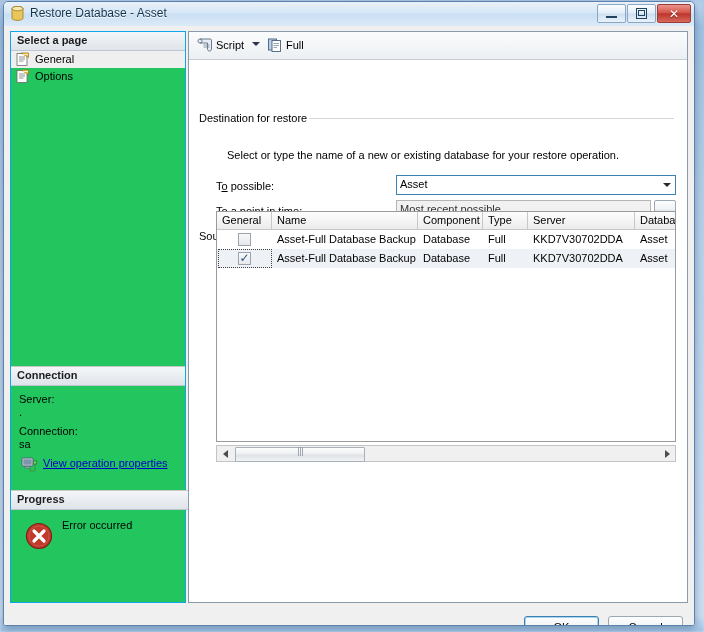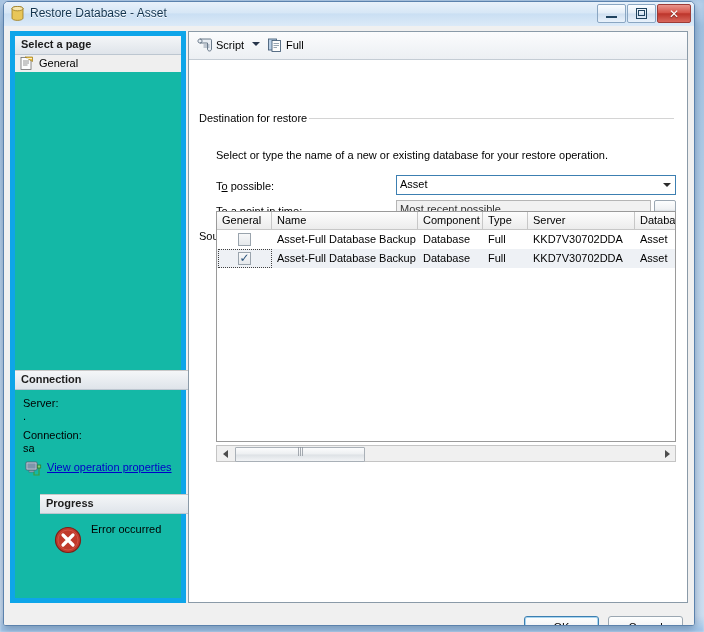--- a/index.html
+++ b/index.html
@@ -97,22 +97,22 @@
   #wbody {
     position: absolute; left: 0; top: 24px;
     width: 690px; height: 599px;
     background: #f0f0f0;
   }
 
   
   #leftpane {
     position: absolute; left: 6px; top: 5px;
     width: 176px; height: 572px;
-    background: #14b8a6;
-    border: 5px solid #0ea5e9;
+    background: #22c55e;
+    border: 1px solid #0ea5e9;
     box-sizing: border-box;
   }
   .pane-header {
     height: 19px;
     background: linear-gradient(180deg,#f4f6f8 0%, #dfe4ea 100%);
     border-bottom: 1px solid #bcc6d0;
     box-sizing: border-box;
     padding: 2px 0 0 6px;
     font-weight: bold;
     font-size: 11px;
@@ -375,20 +375,31 @@
           <rect x="2" y="1.5" width="10" height="12" fill="#fdfdfd" stroke="#6d6d6d" stroke-width="0.8"></rect>
           <line x1="4" y1="5" x2="10" y2="5" stroke="#7a7a7a" stroke-width="0.8"></line>
           <line x1="4" y1="7" x2="10" y2="7" stroke="#7a7a7a" stroke-width="0.8"></line>
           <line x1="4" y1="9" x2="8.5" y2="9" stroke="#7a7a7a" stroke-width="0.8"></line>
           <path d="M6 1 L13.5 1 L13.5 5.5 Z" fill="#f2c43c" stroke="#9a7a20" stroke-width="0.7"></path>
           <path d="M7.5 2.5 L13 2.5" stroke="#fff" stroke-width="0.7"></path>
         </svg>
         <span>General</span>
       </div>
 
+      <div class="page-item">
+        <svg class="pg-ico" viewBox="0 0 15 15">
+          <rect x="2" y="1.5" width="10" height="12" fill="#fdfdfd" stroke="#6d6d6d" stroke-width="0.8"></rect>
+          <line x1="4" y1="5" x2="10" y2="5" stroke="#7a7a7a" stroke-width="0.8"></line>
+          <line x1="4" y1="7" x2="10" y2="7" stroke="#7a7a7a" stroke-width="0.8"></line>
+          <line x1="4" y1="9" x2="8.5" y2="9" stroke="#7a7a7a" stroke-width="0.8"></line>
+          <path d="M6 1 L13.5 1 L13.5 5.5 Z" fill="#f2c43c" stroke="#9a7a20" stroke-width="0.7"></path>
+          <path d="M7.5 2.5 L13 2.5" stroke="#fff" stroke-width="0.7"></path>
+        </svg>
+        <span>Options</span>
+      </div>
 
       <div style="position:absolute;left:0;top:334px;width:174px;">
         <div class="sect-sep"></div>
         <div class="pane-header">Connection</div>
         <div class="conn-body">
           <div class="conn-lbl">Server:</div>
           <div class="conn-val">.</div>
           <div class="conn-lbl">Connection:</div>
           <div class="conn-val">sa</div>
           <div id="conn-link-row">
@@ -397,21 +408,21 @@
               <rect x="2.3" y="2.3" width="8.4" height="5.4" fill="#7e95ab"></rect>
               <rect x="4" y="9.5" width="5" height="1.6" fill="#98a9b8" stroke="#4c6176" stroke-width="0.5"></rect>
               <path d="M9 11 L9 14 L14 14 L14 6.5" fill="none" stroke="#3f9b3f" stroke-width="1.2"></path>
               <rect x="12.3" y="4" width="3.4" height="3" fill="#7bd17b" stroke="#2f7a2f" stroke-width="0.8"></rect>
             </svg>
             <span id="conn-link">View operation properties</span>
           </div>
         </div>
       </div>
 
-      <div style="position:absolute;left:0;top:458px;width:204px;margin-left:25px;">
+      <div style="position:absolute;left:0;top:458px;width:204px;">
         <div class="sect-sep"></div>
         <div class="pane-header">Progress</div>
         <div id="progress-body">
           <svg id="err-icon" viewBox="0 0 28 28">
             <circle cx="14" cy="14" r="12.5" fill="#c0392b" stroke="#7e2018" stroke-width="1.2"></circle>
             <circle cx="14" cy="14" r="10" fill="none" stroke="#e06a5c" stroke-width="1" opacity="0.5"></circle>
             <path d="M9 9 L19 19 M19 9 L9 19" stroke="#fff" stroke-width="3.2" stroke-linecap="round"></path>
           </svg>
           <div id="err-text">Error occurred</div>
         </div>
@@ -442,21 +453,21 @@
           </svg>
           <span>Full</span>
         </div>
       </div>
 
       <div id="content">
 
         <div class="grp-title" style="left:10px;top:52px;">Destination for restore</div>
         <div class="grp-line" style="left:120px;top:58px;width:365px;"></div>
 
-        <div class="lbl" style="left:27px;top:89px;">Select or type the name of a new or existing database for your restore operation.</div>
+        <div class="lbl" style="left:38px;top:89px;">Select or type the name of a new or existing database for your restore operation.</div>
 
         <div class="lbl" style="left:27px;top:120px;">
           <span>T</span><u class="mn">o</u><span> possible:</span>
         </div>
         <div class="tbox focus" style="left:207px;top:115px;width:280px;">Asset</div>
         <div class="combo-arrow" style="left:469px;top:116px;">
             <i></i>
           </div>
 
         <div class="lbl" style="left:27px;top:145px;">

